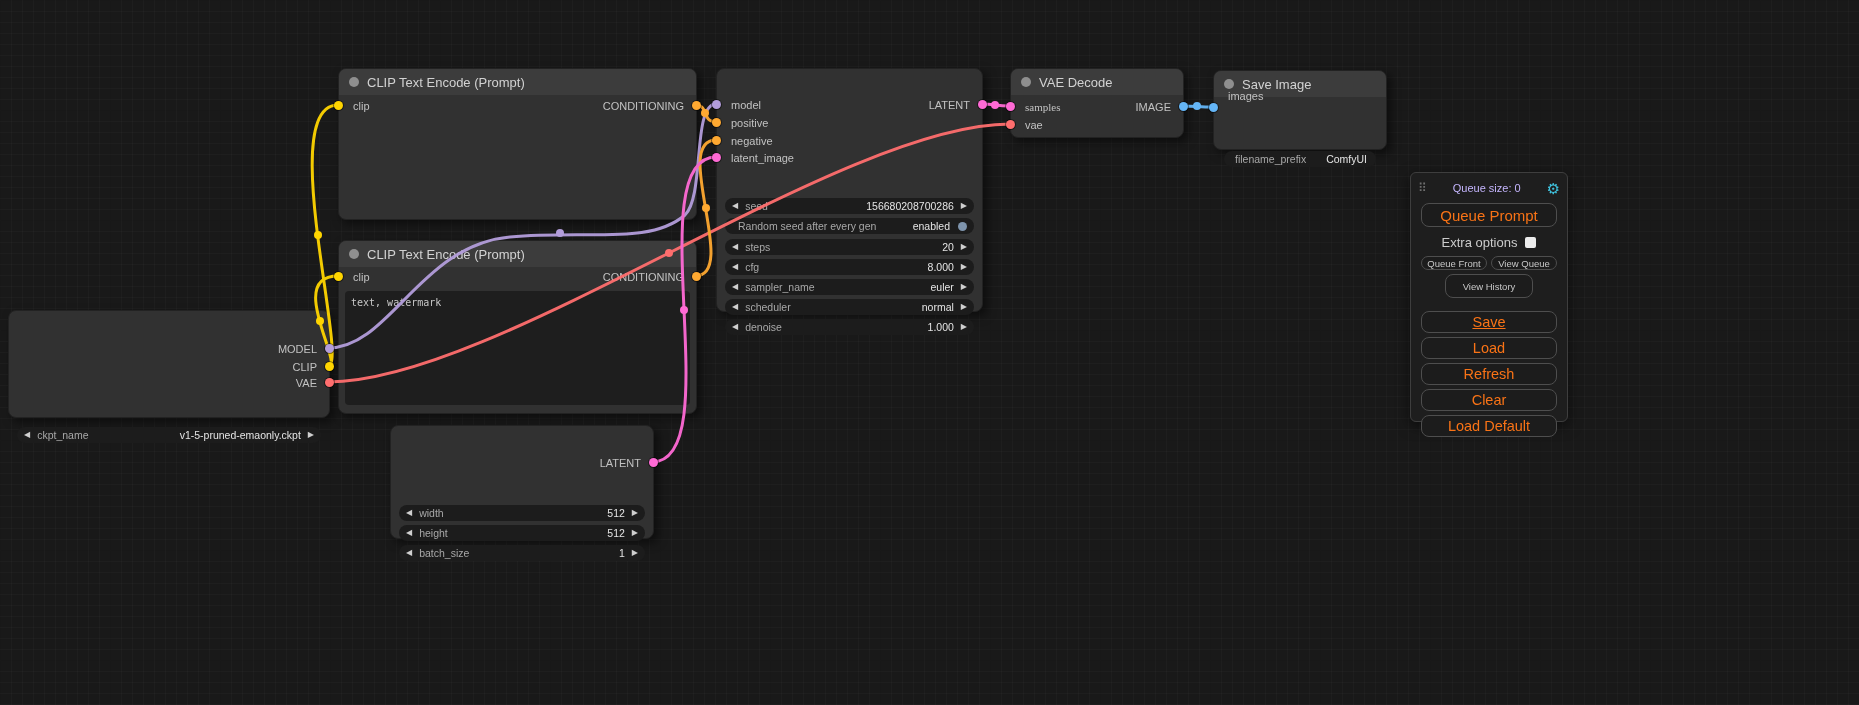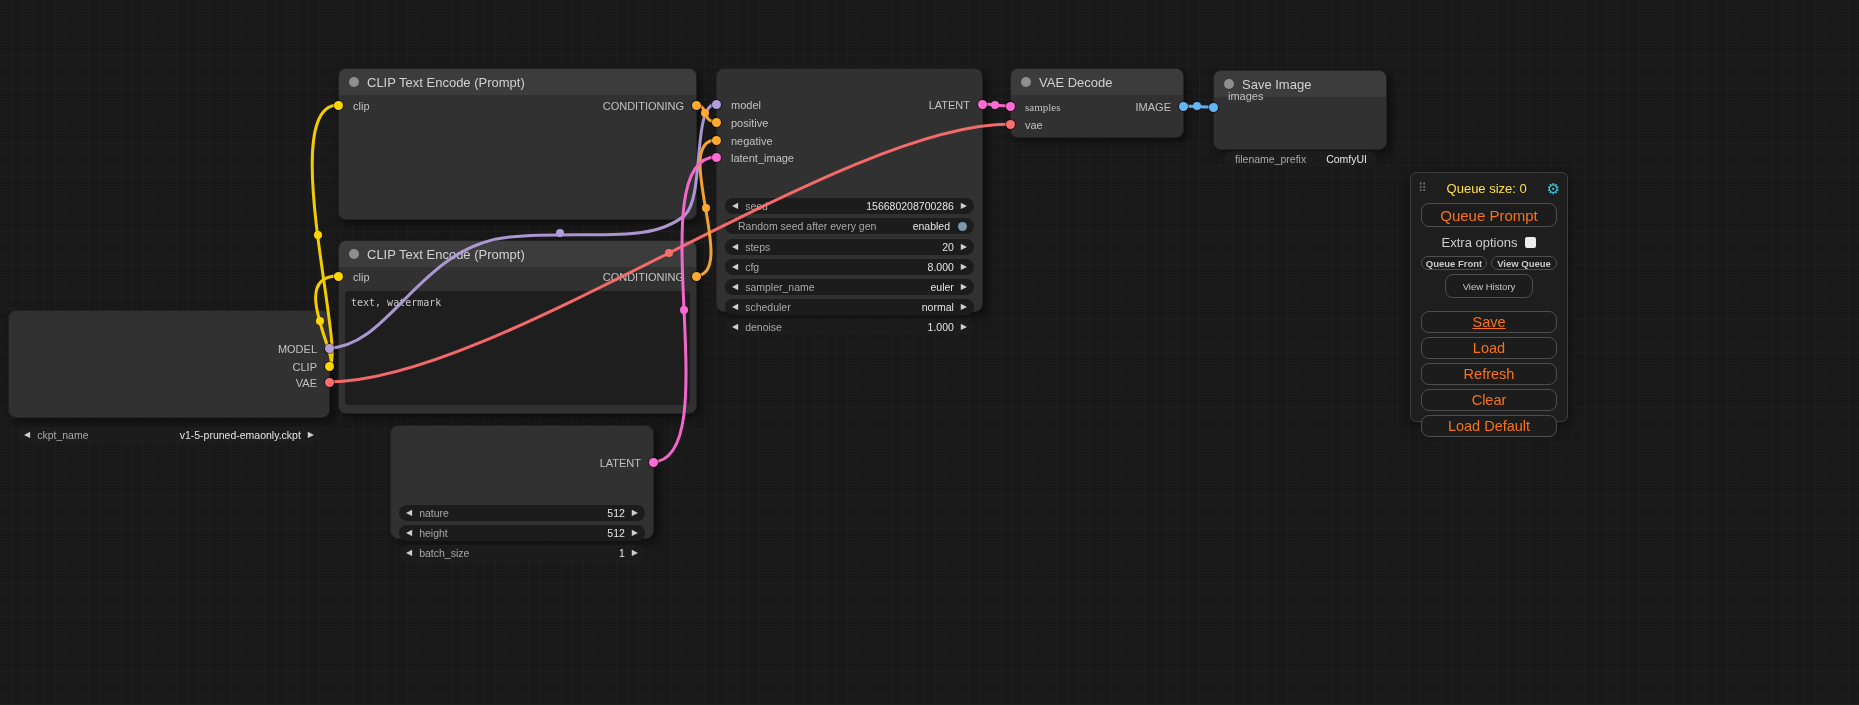--- a/index.html
+++ b/index.html
@@ -47,32 +47,32 @@
   }
   #wires{position:absolute;left:0;top:0;z-index:50;pointer-events:none;}
   
   #menu-panel{
     position:absolute;left:1410px;top:172px;width:158px;height:250px;z-index:100;
     background:rgba(30,30,30,0.96);border:1px solid #3e3e3e;border-radius:6px;
     box-shadow:0 4px 14px rgba(0,0,0,.55);box-sizing:border-box;padding:6px 0 0 0;
   }
   .menu-header{display:flex;align-items:center;padding:0 7px;height:18px;}
   .drag-handle{color:#6e6e6e;font-size:12px;flex:0 0 auto;cursor:grab;}
-  .menu-title{flex:1;text-align:center;color:#fde047;font-size:13px;}
+  .menu-title{flex:1;text-align:center;color:#c4b5fd;font-size:11px;}
   .gear{color:#3fc2dd;font-size:15px;flex:0 0 auto;line-height:1;cursor:pointer;}
   .btn{
     background:#1c1c1c;border:1px solid #4e4e4e;border-radius:8px;color:#f97316;
     display:flex;align-items:center;justify-content:center;box-sizing:border-box;cursor:pointer;
     font-family:"Liberation Sans",sans-serif;
   }
   .btn-big{height:24px;margin:6px 10px 0 10px;font-size:15px;}
   .btn-med{height:22px;margin:4px 10px 0 10px;font-size:14.5px;}
   .extra-row{display:flex;align-items:center;justify-content:center;gap:8px;margin-top:8px;color:#cccccc;font-size:13px;}
   .checkbox{width:11px;height:11px;background:#ececec;border-radius:2px;cursor:pointer;}
-  .small-row{display:flex;gap:4px;padding:0 10px;margin-top:6px;font-weight:bold;}
+  .small-row{display:flex;gap:4px;padding:0 10px;margin-top:6px;}
   .btn-small{flex:1;height:14px;font-size:9.5px;border-radius:8px;color:#c8c8c8;}
   .btn-history{width:88px;height:24px;font-size:9.5px;border-radius:8px;color:#c8c8c8;margin:4px auto 0 auto;}
 </style>
 </head>
 <body>
 
 <div id="canvas">
 
   <div class="node" style="left:8px;top:310px;width:320px;height:106px;">
     <div class="slot-out" style="top:31px;">MODEL</div>
@@ -110,21 +110,21 @@
     <div class="dot in c-clip" style="top:31px;"></div>
     <div class="dot out c-cond" style="top:31px;"></div>
     <div class="prompt-text" style="top:50px;bottom:8px;">text, watermark</div>
   </div>
 
   <div class="node" style="left:390px;top:425px;width:262px;height:112px;">
     <div class="slot-out" style="top:30px;">LATENT</div>
     <div class="dot out c-latent" style="top:32px;"></div>
     <div class="widget" style="top:47px;">
       <span class="warrow">◀</span>
-      <span class="wlabel">nature</span>
+      <span class="wlabel">width</span>
       <span class="wvalue">512</span>
       <span class="warrow">▶</span>
     </div>
     <div class="widget" style="top:67px;">
       <span class="warrow">◀</span>
       <span class="wlabel">height</span>
       <span class="wvalue">512</span>
       <span class="warrow">▶</span>
     </div>
     <div class="widget" style="top:87px;">

